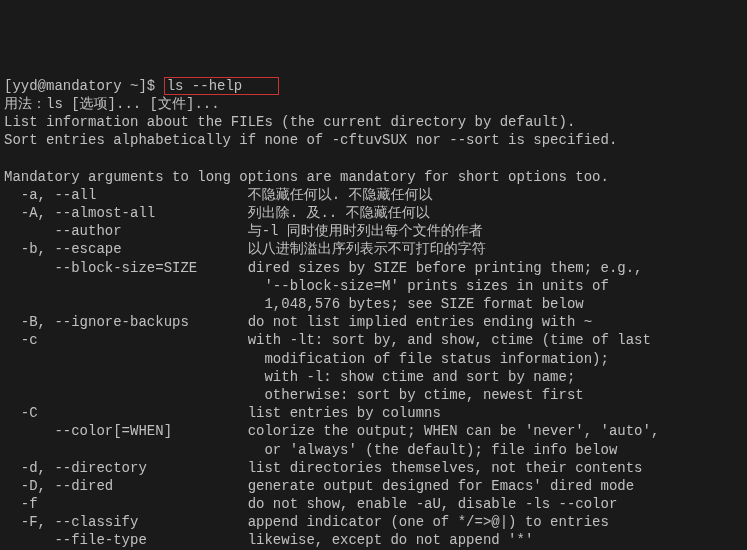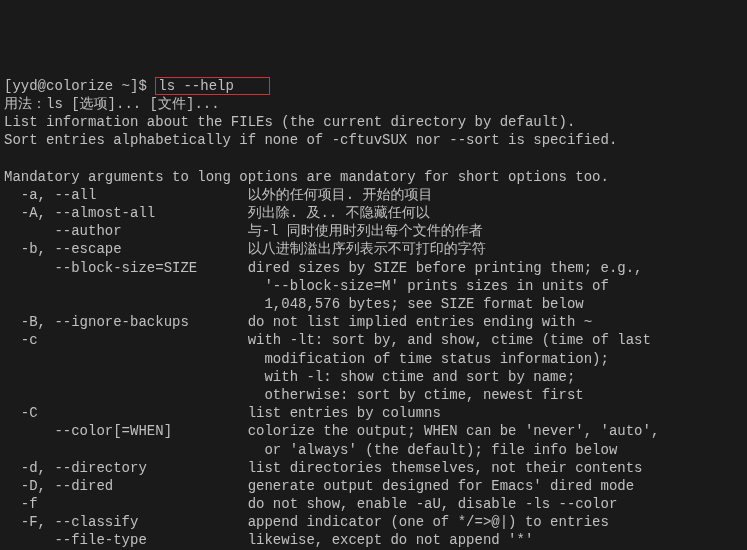--- a/index.html
+++ b/index.html
@@ -30,36 +30,36 @@
     }
     .output {
       color: #c0c0c0;
     }
   </style>
 </head>
 <body>
 
 
 
-<div><span class="prompt-line">[yyd@colorize ~]$ </span><span class="command-box"><span>ls --help</span>    </span>
+<div><span class="prompt-line">[yyd@mandatory ~]$ </span><span class="command-box"><span>ls --help</span>    </span>
 <span class="output">用法：ls [选项]... [文件]...</span>
 <span class="output">List information about the FILEs (the current directory by default).</span>
 <span class="output">Sort entries alphabetically if none of -cftuvSUX nor --sort is specified.</span>
 <span class="output"></span>
 <span class="output">Mandatory arguments to long options are mandatory for short options too.</span>
-<span class="output">  -a, --all                  以外的任何项目. 开始的项目</span>
+<span class="output">  -a, --all                  不隐藏任何以. 不隐藏任何以</span>
 <span class="output">  -A, --almost-all           列出除. 及.. 不隐藏任何以</span>
 <span class="output">      --author               与-l 同时使用时列出每个文件的作者</span>
 <span class="output">  -b, --escape               以八进制溢出序列表示不可打印的字符</span>
 <span class="output">      --block-size=SIZE      dired sizes by SIZE before printing them; e.g.,</span>
 <span class="output">                               '--block-size=M' prints sizes in units of</span>
 <span class="output">                               1,048,576 bytes; see SIZE format below</span>
 <span class="output">  -B, --ignore-backups       do not list implied entries ending with ~</span>
 <span class="output">  -c                         with -lt: sort by, and show, ctime (time of last</span>
-<span class="output">                               modification of time status information);</span>
+<span class="output">                               modification of file status information);</span>
 <span class="output">                               with -l: show ctime and sort by name;</span>
 <span class="output">                               otherwise: sort by ctime, newest first</span>
 <span class="output">  -C                         list entries by columns</span>
 <span class="output">      --color[=WHEN]         colorize the output; WHEN can be 'never', 'auto',</span>
 <span class="output">                               or 'always' (the default); file info below</span>
 <span class="output">  -d, --directory            list directories themselves, not their contents</span>
 <span class="output">  -D, --dired                generate output designed for Emacs' dired mode</span>
 <span class="output">  -f                         do not show, enable -aU, disable -ls --color</span>
 <span class="output">  -F, --classify             append indicator (one of */=&gt;@|) to entries</span>
 <span class="output">      --file-type            likewise, except do not append '*'</span>

